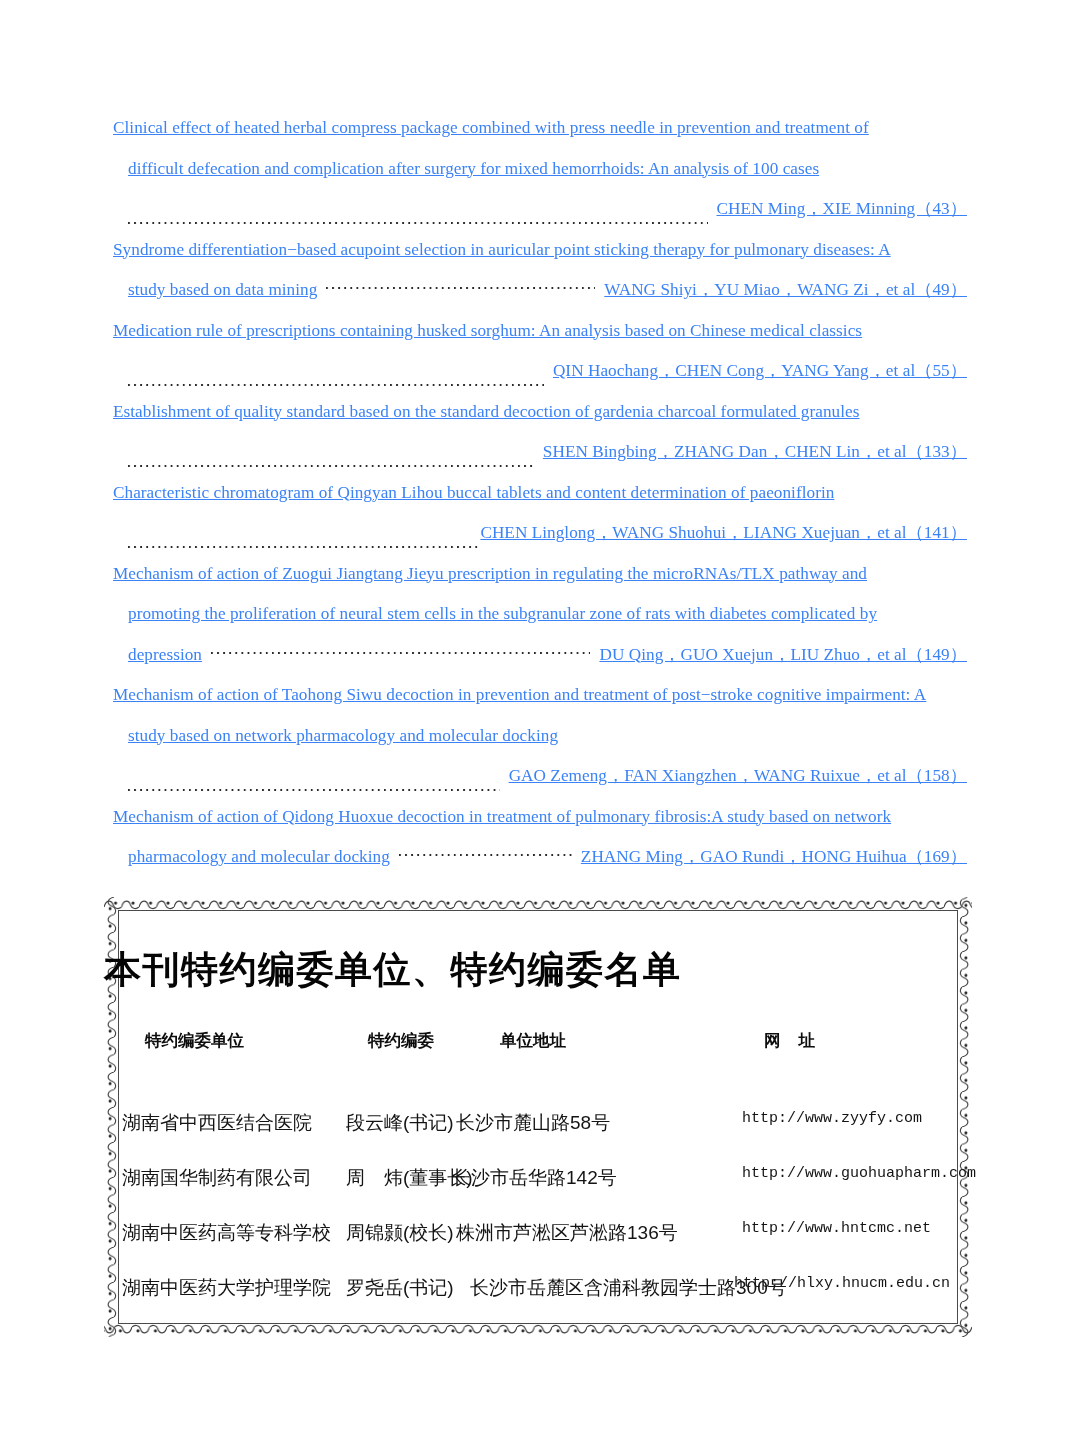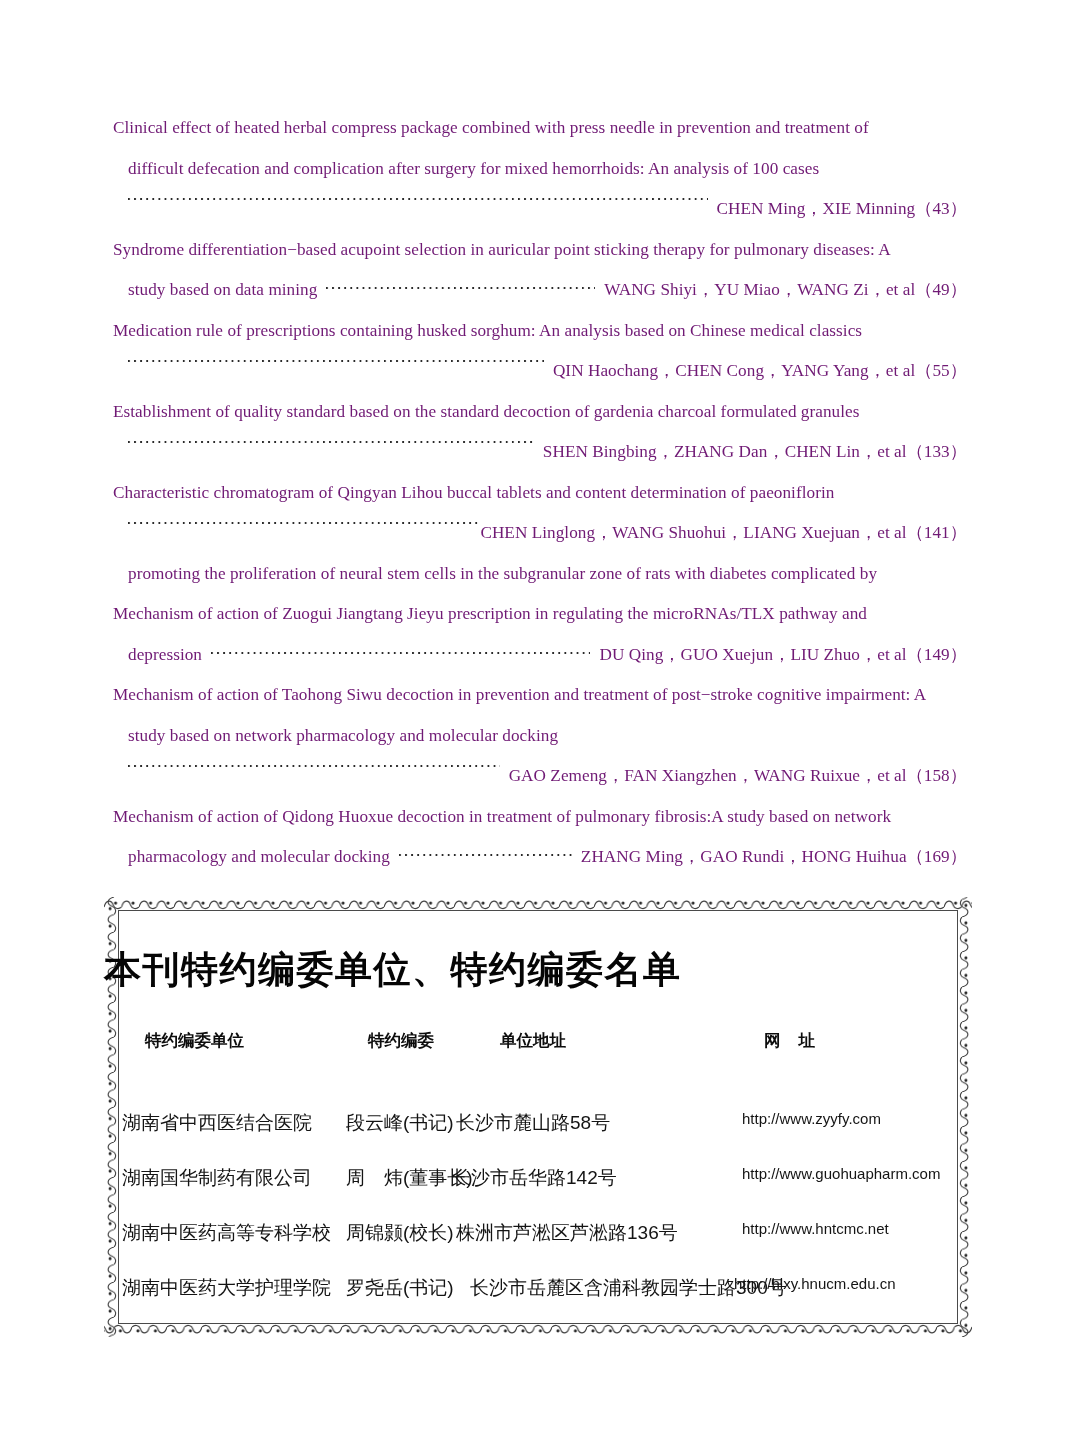--- a/index.html
+++ b/index.html
@@ -24,28 +24,29 @@
     width: 854px;
   }
   .toc-entry {
     margin: 0 0 0 0;
   }
   .toc-line {
     font-size: 17.2px;
     line-height: 40.5px;
     white-space: nowrap;
     letter-spacing: 0.05px;
-    color: #701a75;
+    color: #3b82f6;
+    text-decoration: underline;
   }
   .toc-line.indent {
     padding-left: 15px;
   }
   .toc-line.full {
     display: flex;
-    align-items: flex-start;
+    align-items: flex-end;
     justify-content: flex-end;
     padding-left: 15px;
     width: 839px;
   }
   .toc-line.tail {
     display: flex;
     align-items: baseline;
     padding-left: 15px;
     width: 839px;
   }
@@ -150,21 +151,21 @@
   .cell {
     position: absolute;
     white-space: nowrap;
     font-size: 19px;
     color: #141414;
     top: 0;
   }
   .c-unit  { left: 18px; font-family: "Liberation Sans", "DejaVu Sans", sans-serif; }
   .c-ed    { left: 242px; font-family: "Liberation Sans", "DejaVu Sans", sans-serif; }
   .c-addr  { left: 345px; font-family: "Liberation Sans", "DejaVu Sans", sans-serif; }
-  .c-web   { left: 636px; font-family: Liberation Sans, sans-serif; font-size: 15px; }
+  .c-web   { left: 636px; font-family: Liberation Mono, monospace; font-size: 15px; }
 
   
   .trow.r1 .c-addr { left: 352px; }
   .trow.r2 .c-addr { left: 348px; }
   .trow.r3 .c-addr { left: 352px; }
   .trow.r4 .c-addr { left: 366px; }
 
   .trow.r1 .c-web { left: 638px; }
   .trow.r2 .c-web { left: 638px; }
   .trow.r3 .c-web { left: 638px; }
@@ -205,22 +206,22 @@
       </div>
     </div>
     <div class="toc-entry">
       <div class="toc-line">Characteristic chromatogram of Qingyan Lihou buccal tablets and content determination of paeoniflorin</div>
       <div class="toc-line full">
         <span class="leader"></span>
         <span class="authors">CHEN Linglong，WANG Shuohui，LIANG Xuejuan，et al（141）</span>
       </div>
     </div>
     <div class="toc-entry">
+      <div class="toc-line">Mechanism of action of Zuogui Jiangtang Jieyu prescription in regulating the microRNAs/TLX pathway and</div>
       <div class="toc-line indent">promoting the proliferation of neural stem cells in the subgranular zone of rats with diabetes complicated by</div>
-      <div class="toc-line">Mechanism of action of Zuogui Jiangtang Jieyu prescription in regulating the microRNAs/TLX pathway and</div>
       <div class="toc-line tail">
         <span class="title-txt">depression</span>
         <span class="leader gap-left gap-right"></span>
         <span class="authors">DU Qing，GUO Xuejun，LIU Zhuo，et al（149）</span>
       </div>
     </div>
     <div class="toc-entry">
       <div class="toc-line">Mechanism of action of Taohong Siwu decoction in prevention and treatment of post−stroke cognitive impairment: A</div>
       <div class="toc-line indent">study based on network pharmacology and molecular docking</div>
       <div class="toc-line full">

